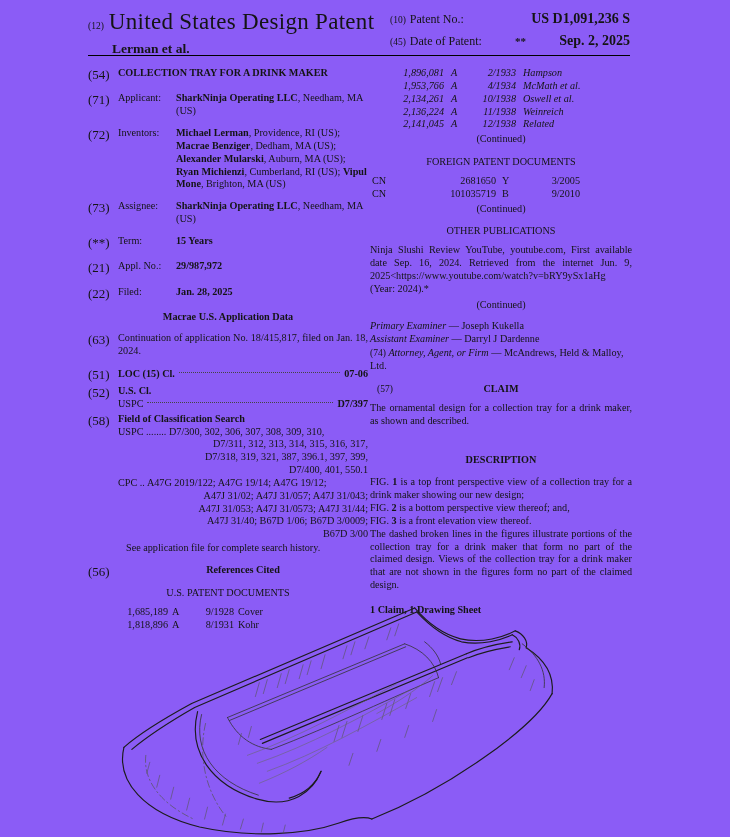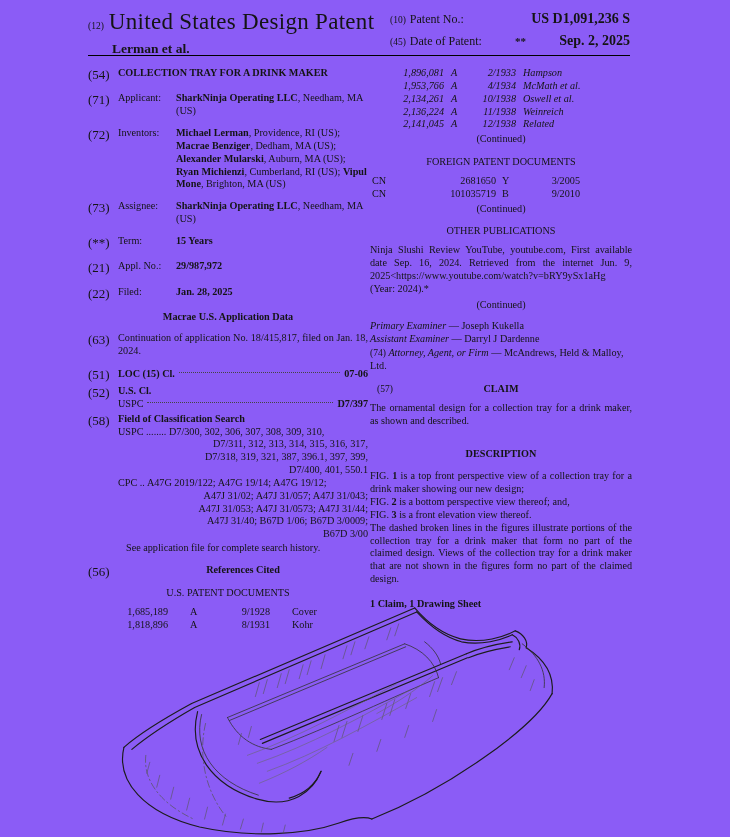--- a/index.html
+++ b/index.html
@@ -28,21 +28,21 @@
   .colR{position:absolute;left:370px;top:67px;width:262px;}
   .sec{display:grid;grid-template-columns:30px 1fr;margin-bottom:9px;}
   .sec .tag{font-size:13px;}
   .lblrow{display:grid;grid-template-columns:58px 1fr;}
   .h-ctr{text-align:center;font-weight:bold;margin:2px 0 8px 0;}
   .leader-row{display:flex;align-items:center;}
   .leader{flex:1;border-bottom:1.4px dotted #444;margin:0 4px;transform:translateY(-2px);}
   .cls-line{margin:0;}
   .note{padding-left:8px;margin-top:1px;}
   .refhead{text-align:center;margin:7px 0 6px 0;}
-  .refgrid{display:grid;grid-template-columns:58px 14px 44px 1fr;column-gap:22px;padding-left:22px;}
+  .refgrid{display:grid;grid-template-columns:58px 14px 44px 1fr;column-gap:4px;padding-left:22px;}
   .refgrid span{white-space:nowrap;}
   .refgridR{display:grid;grid-template-columns:58px 14px 44px 1fr;column-gap:7px;padding-left:16px;font-style:italic;}
   .refgridR span{white-space:nowrap;}
   .fgngrid{display:grid;grid-template-columns:34px 84px 16px 56px;column-gap:6px;padding-left:2px;}
   .num{text-align:right;}
   .dt{text-align:right;}
   .cont{text-align:center;margin:2px 0 4px 0;}
   .claimrow{position:relative;margin:10px 0 6px 0;}
   .claimrow .tag{position:absolute;left:0;top:1px;font-size:9.5px;margin-left:7px;}
   .exam{margin:1px 0;}
@@ -256,21 +256,21 @@
     <div class="exam" style="margin-top:8px;"><span class="i">Primary Examiner</span><span> — Joseph Kukella</span></div>
     <div class="exam"><span class="i">Assistant Examiner</span><span> — Darryl J Dardenne</span></div>
     <div class="exam"><span class="tag-sm">(74)</span> <span class="i">Attorney, Agent, or Firm</span><span> — McAndrews, Held &amp; Malloy, Ltd.</span></div>
 
     <div class="claimrow">
       <span class="tag">(57)</span>
       <div class="b ctr">CLAIM</div>
     </div>
     <div class="just">The ornamental design for a collection tray for a drink maker, as shown and described.</div>
 
-    <div class="b ctr" style="margin:20px 0 10px 0;">DESCRIPTION</div>
+    <div class="b ctr" style="margin:26px 0 10px 0;">DESCRIPTION</div>
     <div class="just"><span>FIG. </span><span class="b">1</span><span> is a top front perspective view of a collection tray for a drink maker showing our new design;</span></div>
     <div class="just"><span>FIG. </span><span class="b">2</span><span> is a bottom perspective view thereof; and,</span></div>
     <div class="just"><span>FIG. </span><span class="b">3</span><span> is a front elevation view thereof.</span></div>
     <div class="just">The dashed broken lines in the figures illustrate portions of the collection tray for a drink maker that form no part of the claimed design. Views of the collection tray for a drink maker that are not shown in the figures form no part of the claimed design.</div>
 
     <div class="footnote">1 Claim, 1 Drawing Sheet</div>
   </div>
 
   <div class="fig">
     <svg viewBox="0 0 460 240" width="462" height="239" aria-label="collection tray perspective line drawing">

